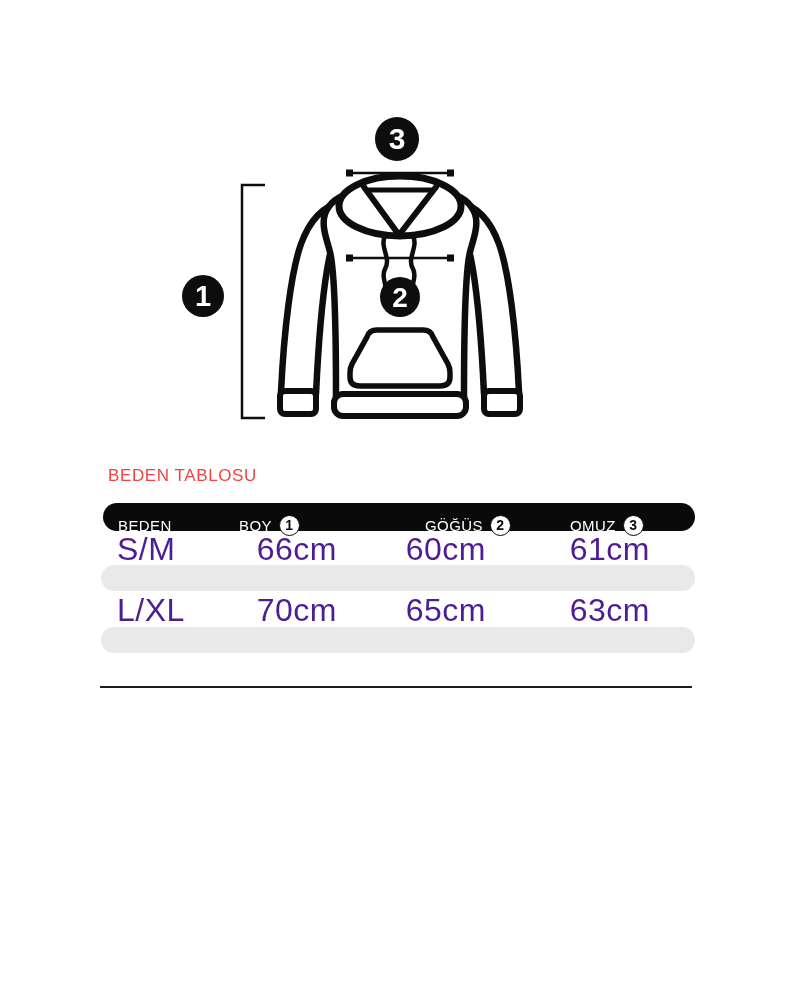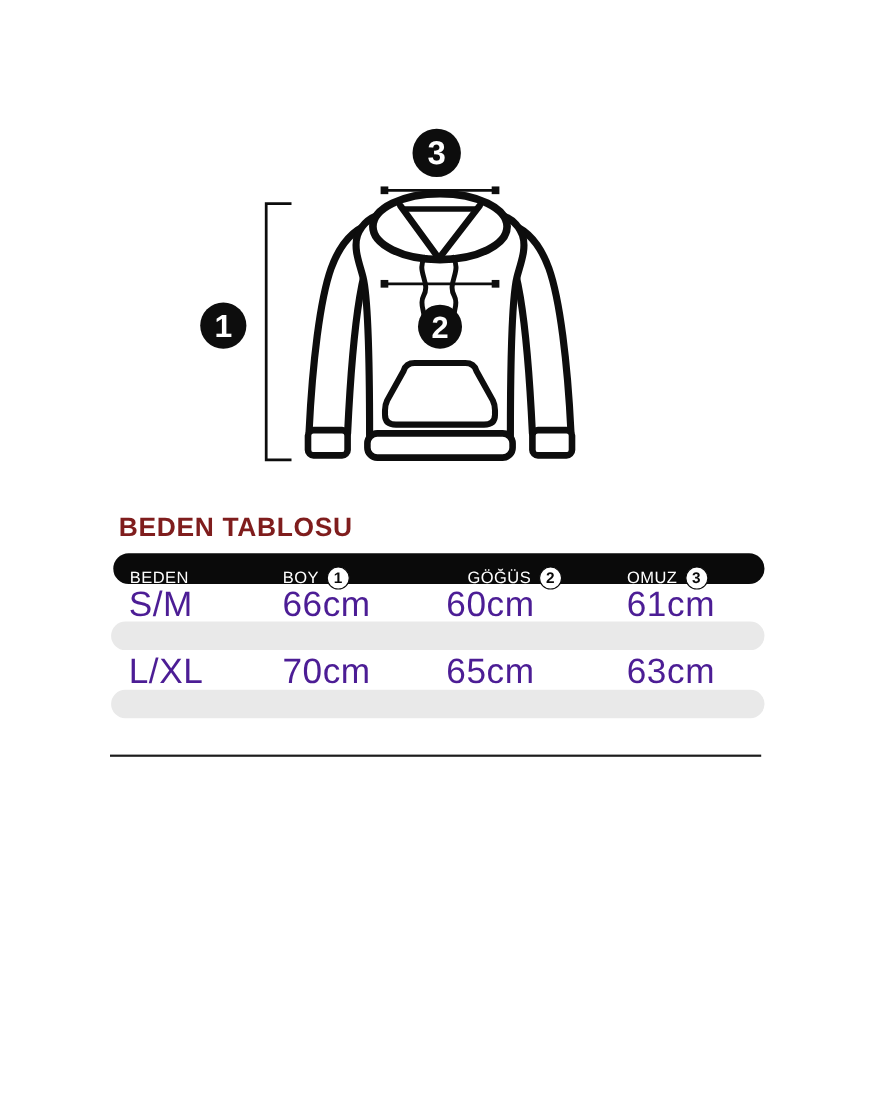--- a/index.html
+++ b/index.html
@@ -3,32 +3,32 @@
 <meta charset="utf-8">
 <style>
   html,body{margin:0;padding:0;background:#fff;}
   .page{
     position:relative;width:800px;height:1000px;background:#ffffff;
     font-family:"Liberation Sans",sans-serif;overflow:hidden;
   }
   .diagram-svg{position:absolute;left:0;top:0;}
   .chart-title{
     position:absolute;left:108px;top:466px;
-    font-size:24px;font-weight:bold;letter-spacing:.6px;color:#7f1d1d;
+    font-size:17px;font-weight:normal;letter-spacing:.6px;color:#ef4444;
   }
   .table-header{
     position:absolute;left:103px;top:503px;width:592px;height:28px;
     background:#0a0a0a;border-radius:14px;color:#ffffff;
   }
   .th-group{
     position:absolute;top:0;height:44px;display:flex;align-items:center;gap:7px;
     font-size:15px;letter-spacing:.4px;white-space:nowrap;
   }
   .th-beden{left:15px}
-  .th-boy{left:154px}
+  .th-boy{left:136px}
   .th-gogus{left:322px}
   .th-omuz{left:467px}
   .hbadge{
     width:21px;height:21px;border-radius:50%;background:#ffffff;color:#0a0a0a;
     font-size:14px;font-weight:bold;display:flex;align-items:center;justify-content:center;
     box-sizing:border-box;border:1px solid #0a0a0a;
   }
   .row-text{
     position:absolute;font-size:32px;letter-spacing:.5px;color:#4c1d95;
     line-height:28px;white-space:nowrap;

